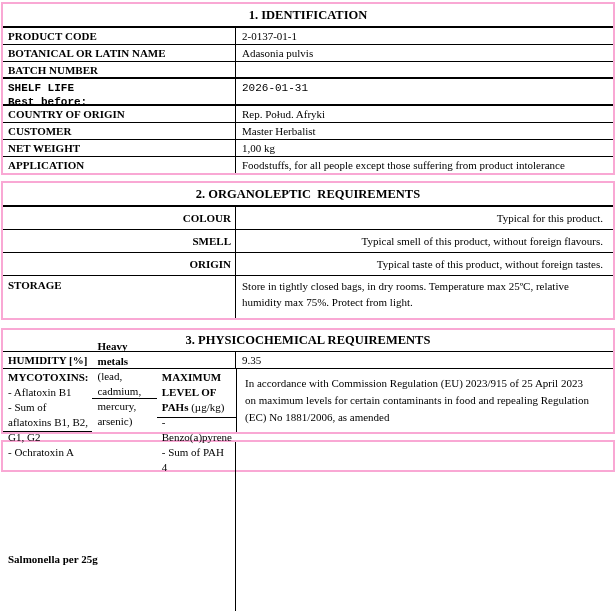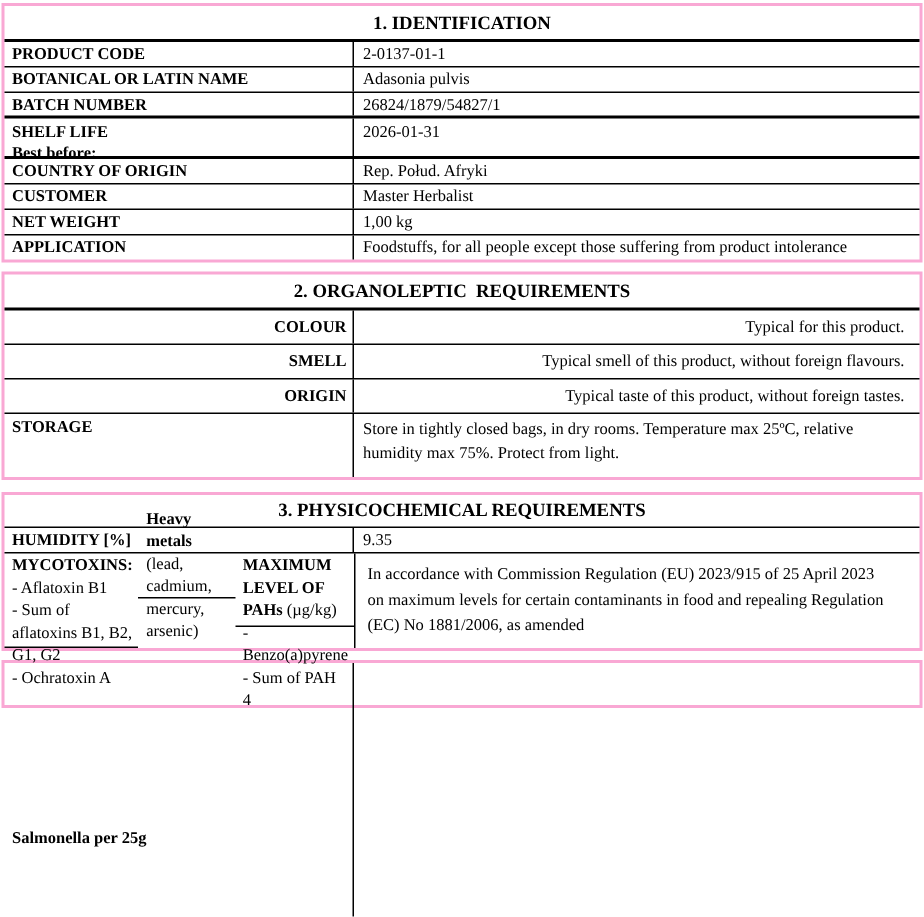--- a/index.html
+++ b/index.html
@@ -37,21 +37,21 @@
     width: 233px; flex: 0 0 233px;
     border-right: 1px solid #000;
     padding: 1px 4px 1px 5px;
     font-weight: bold;
   }
   .cell-r { flex: 1 1 auto; padding: 1px 10px 1px 6px; }
   .top { justify-content: flex-start; padding-top: 2px; }
 
   
   .t1 .r-s  { height: 17px; }
-  .t1 .r-sl { height: 27px; }
+  .t1 .r-sl { height: 27px; font-family: Liberation Mono, monospace; }
   .t1 .r-end{ height: 16px; }
 
   
   .t2 .r-m  { height: 23px; text-align: right; }
   .t2 .r-st { height: 42px; }
   .t2 .cell-r { line-height: 16px; }
 
   
   .t3 .r-h { height: 17px; }
   .split { display: flex; }
@@ -81,21 +81,20 @@
     <div class="row r-s">
       <div class="cell-l">PRODUCT CODE</div>
       <div class="cell-r">2-0137-01-1</div>
     </div>
     <div class="row r-s">
       <div class="cell-l">BOTANICAL OR LATIN NAME</div>
       <div class="cell-r">Adasonia pulvis</div>
     </div>
     <div class="row r-s thick">
       <div class="cell-l">BATCH NUMBER</div>
-      <div class="cell-r">26824/1879/54827/1</div>
     </div>
     <div class="row r-sl thick">
       <div class="cell-l top">
         <span>SHELF LIFE</span>
         <span>Best before:</span>
       </div>
       <div class="cell-r top">2026-01-31</div>
     </div>
     <div class="row r-s">
       <div class="cell-l">COUNTRY OF ORIGIN</div>

